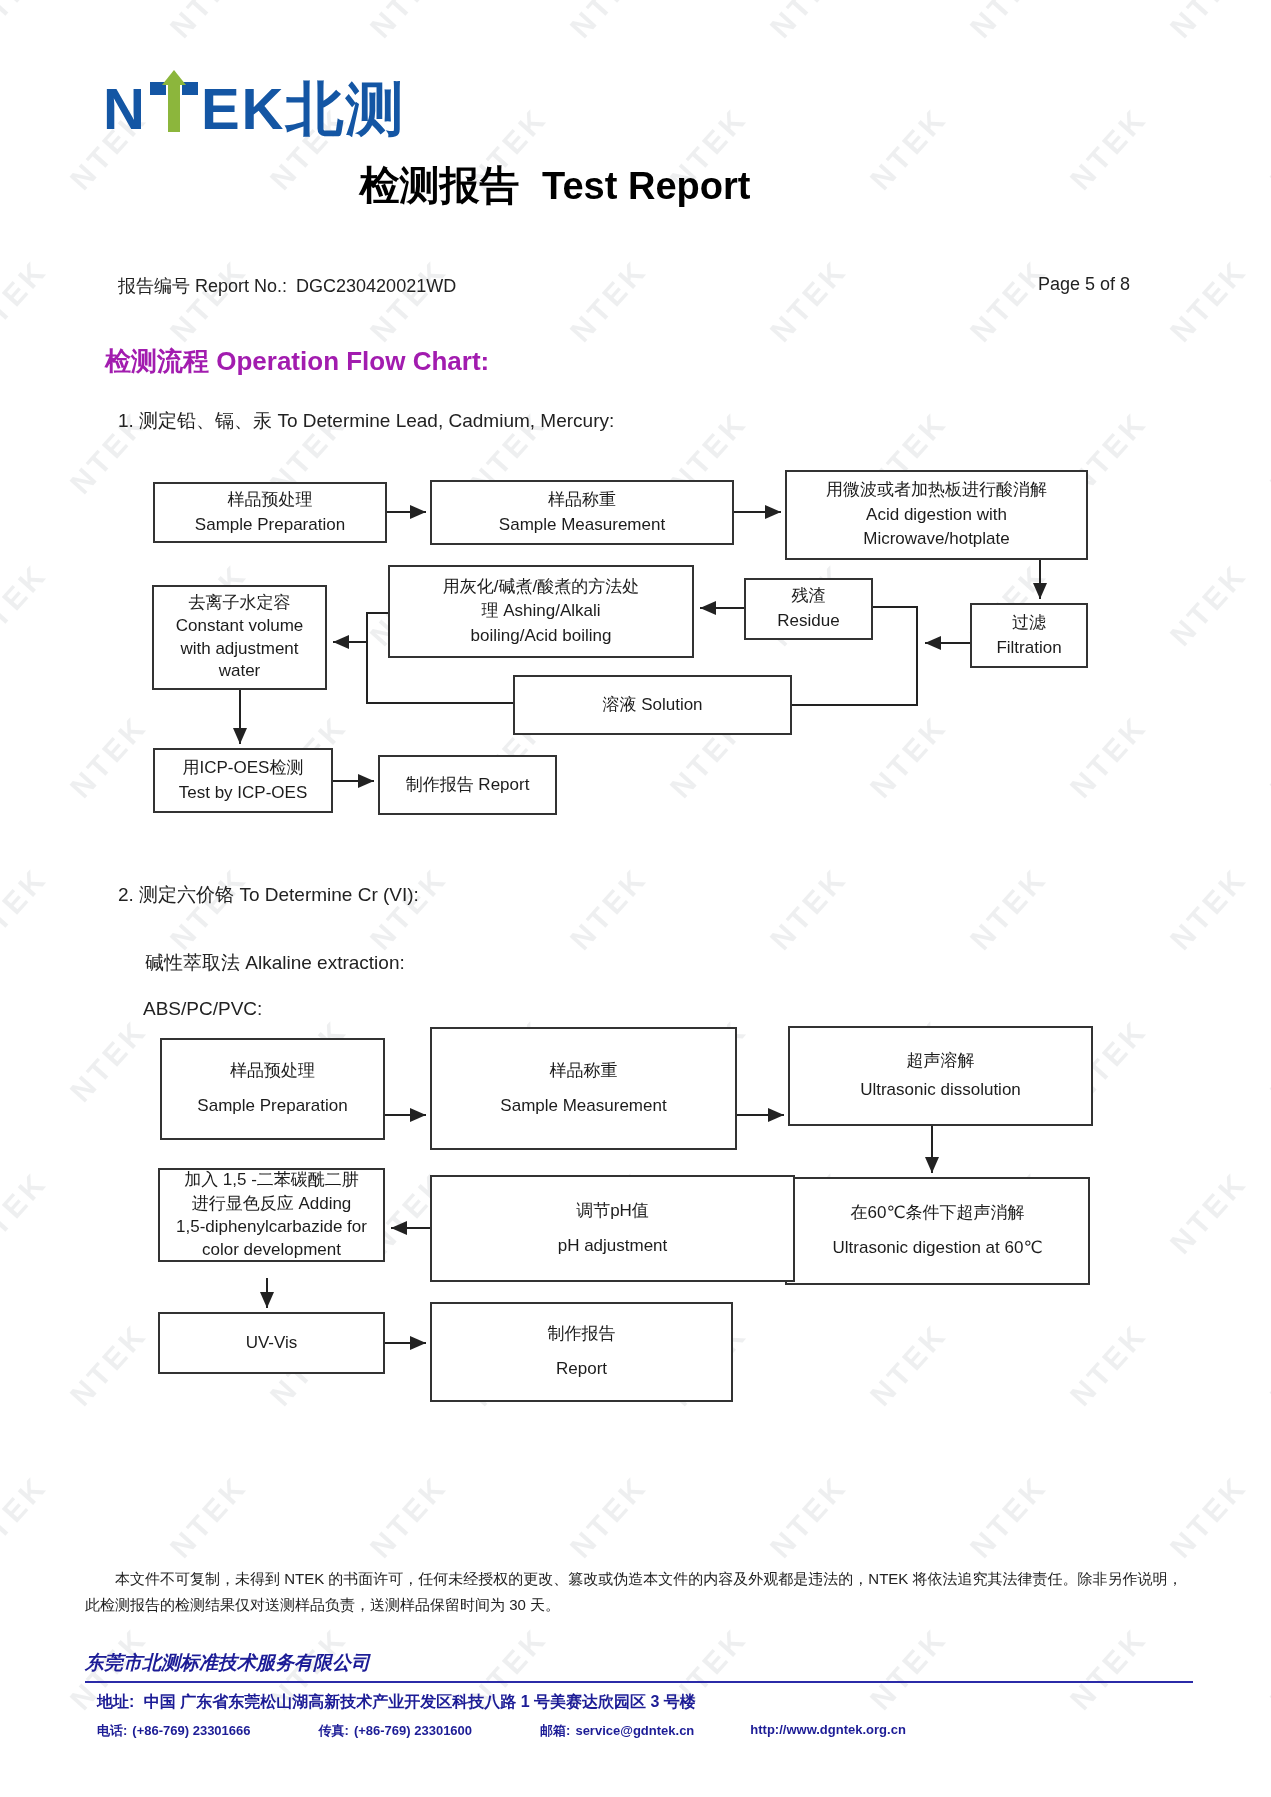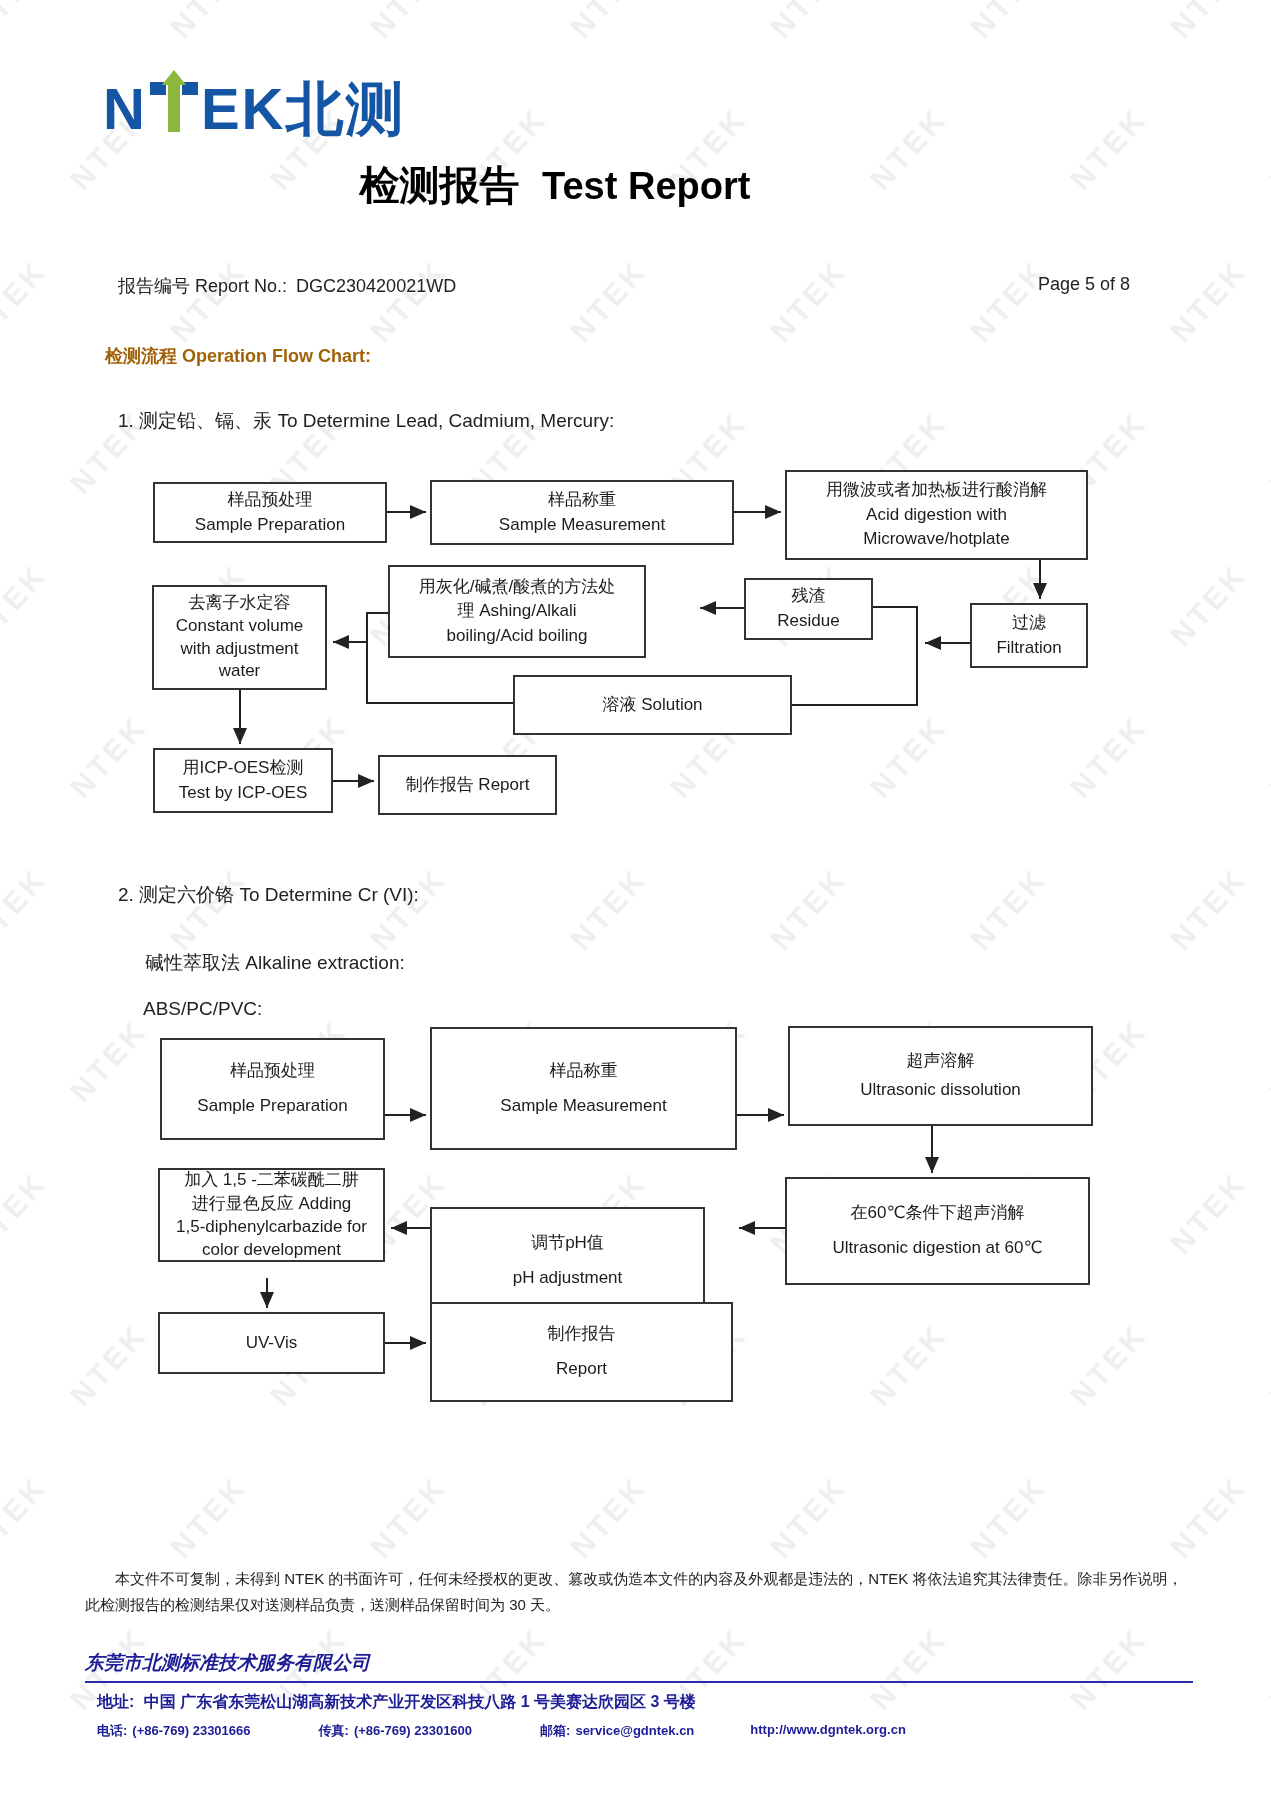--- a/index.html
+++ b/index.html
@@ -33,21 +33,21 @@
          border-bottom:15px solid #8CB63C;}
   
   .title{position:absolute;left:0;top:158px;width:1110px;text-align:center;}
   .title .cn{font-size:40px;font-weight:bold;color:#000;}
   .title .en{font-size:38px;font-weight:bold;color:#000;margin-left:18px;}
   
   .report-row{position:absolute;left:118px;top:274px;width:1012px;
               display:flex;justify-content:space-between;font-size:18px;color:#222;}
   .report-row .left span{margin-right:4px;}
   
-  .h-flow{position:absolute;left:105px;top:344px;font-size:18px;font-weight:bold;color:#a16207;}
+  .h-flow{position:absolute;left:105px;top:344px;font-size:26px;font-weight:bold;color:#a21caf;}
   .h-s1{position:absolute;left:118px;top:408px;font-size:19px;color:#222;}
   .h-s2{position:absolute;left:118px;top:882px;font-size:19px;color:#222;}
   .h-sub1{position:absolute;left:145px;top:950px;font-size:19px;color:#222;}
   .h-sub2{position:absolute;left:143px;top:998px;font-size:19px;color:#222;}
   
   .connectors{position:absolute;left:0;top:0;pointer-events:none;}
   
   .b{
     position:absolute;border:2px solid #333;background:#fff;
     display:flex;align-items:center;justify-content:center;
@@ -224,21 +224,21 @@
     </g>
   </svg>
 
   <div class="b" style="left:153px;top:482px;width:234px;height:61px;">样品预处理
 Sample Preparation</div>
   <div class="b" style="left:430px;top:480px;width:304px;height:65px;">样品称重
 Sample Measurement</div>
   <div class="b" style="left:785px;top:470px;width:303px;height:90px;">用微波或者加热板进行酸消解
 Acid digestion with
 Microwave/hotplate</div>
-  <div class="b" style="left:388px;top:565px;width:258px;height:93px;">用灰化/碱煮/酸煮的方法处
+  <div class="b" style="left:388px;top:565px;width:306px;height:93px;">用灰化/碱煮/酸煮的方法处
 理  Ashing/Alkali
 boiling/Acid boiling</div>
   <div class="b" style="left:744px;top:578px;width:129px;height:62px;">残渣
 Residue</div>
   <div class="b" style="left:970px;top:603px;width:118px;height:65px;">过滤
 Filtration</div>
   <div class="b lh135" style="left:152px;top:585px;width:175px;height:105px;">去离子水定容
 Constant volume
 with adjustment
 water</div>
@@ -248,21 +248,21 @@
   <div class="b" style="left:378px;top:755px;width:179px;height:60px;">制作报告  Report</div>
 
   <div class="b c2" style="left:160px;top:1038px;width:225px;height:102px;">样品预处理
 Sample Preparation</div>
   <div class="b c2" style="left:430px;top:1027px;width:307px;height:123px;">样品称重
 Sample Measurement</div>
   <div class="b c2 semi" style="left:788px;top:1026px;width:305px;height:100px;">超声溶解
 Ultrasonic dissolution</div>
   <div class="b c2" style="left:785px;top:1177px;width:305px;height:108px;">在60℃条件下超声消解
 Ultrasonic digestion at 60℃</div>
-  <div class="b c2" style="left:430px;top:1175px;width:275px;height:107px;margin-top:32px;">调节pH值
+  <div class="b c2" style="left:430px;top:1175px;width:365px;height:107px;">调节pH值
 pH adjustment</div>
   <div class="b c2 tight" style="left:158px;top:1168px;width:227px;height:94px;">加入 1,5 -二苯碳酰二肼
 进行显色反应 Adding
 1,5-diphenylcarbazide for
 color development</div>
   <div class="b" style="left:158px;top:1312px;width:227px;height:62px;">UV-Vis</div>
   <div class="b c2" style="left:430px;top:1302px;width:303px;height:100px;">制作报告
 Report</div>
 
   <div class="disclaimer">本文件不可复制，未得到 NTEK 的书面许可，任何未经授权的更改、篡改或伪造本文件的内容及外观都是违法的，NTEK 将依法追究其法律责任。除非另作说明，此检测报告的检测结果仅对送测样品负责，送测样品保留时间为 30 天。</div>

